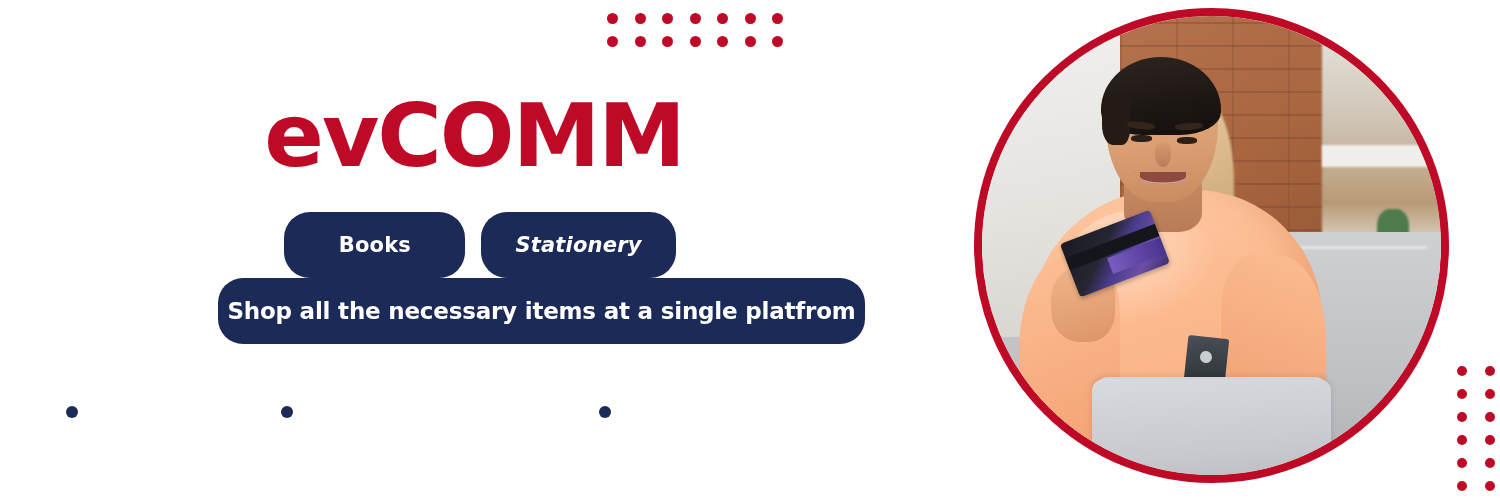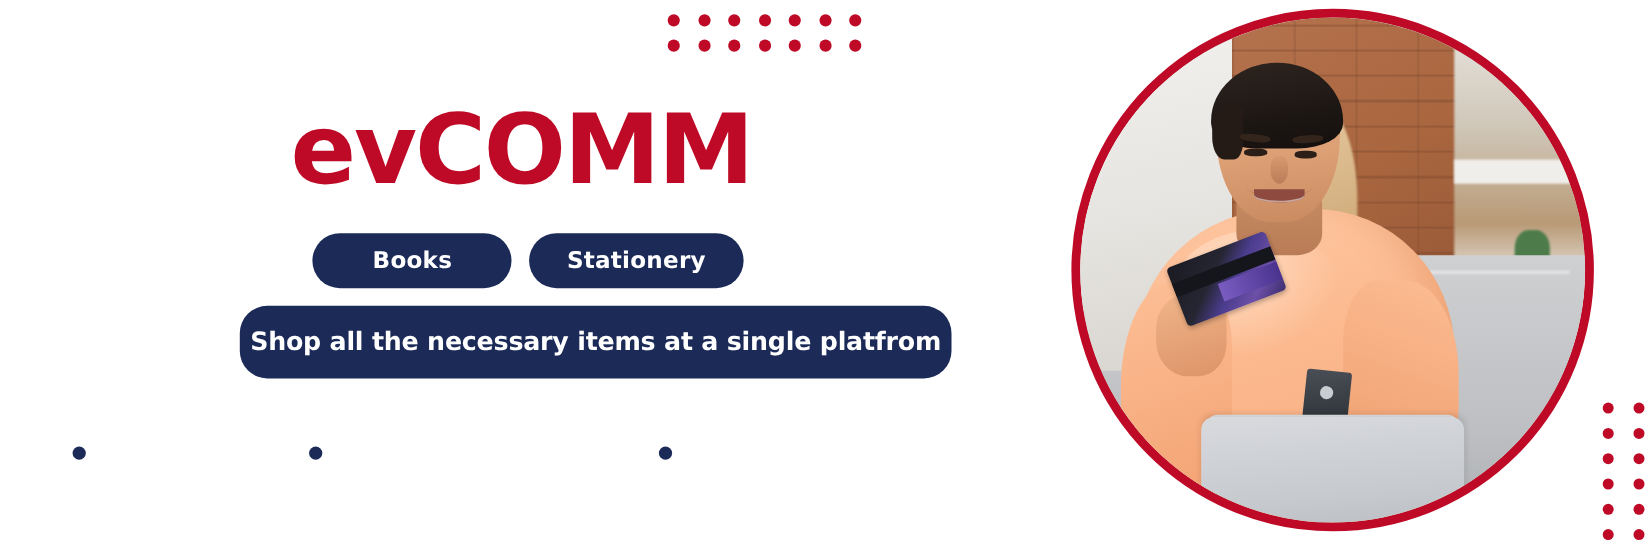--- a/index.html
+++ b/index.html
@@ -53,32 +53,32 @@
 
   .cat-row {
     position:absolute; left:0; right:0; top:212px;
     display:flex; justify-content:center; gap:16px;
   }
   .cat-pill {
     background:#1B2A57;
     color:#ffffff;
     border:none;
     border-radius:26px;
-    height:50px;
+    height:66px;
     padding:0 34px;
     font-size:21px;
     font-weight:bold;
     font-family:"DejaVu Sans", sans-serif;
     letter-spacing:0.2px;
     cursor:pointer;
     display:flex; align-items:center; justify-content:center;
     white-space:nowrap;
   }
   #cat-pill-0 { min-width:181px; }
-  #cat-pill-1 { min-width:183px; }
+  #cat-pill-1 { min-width:183px;font-style:italic; }
   #cat-pill-2 { min-width:184px; }
 
   .tagline-bar {
     position:absolute;
     left:218px; top:278px;
     width:647px; height:66px;
     background:#1B2A57;
     border-radius:25px;
     display:flex; align-items:center; justify-content:center;
   }

